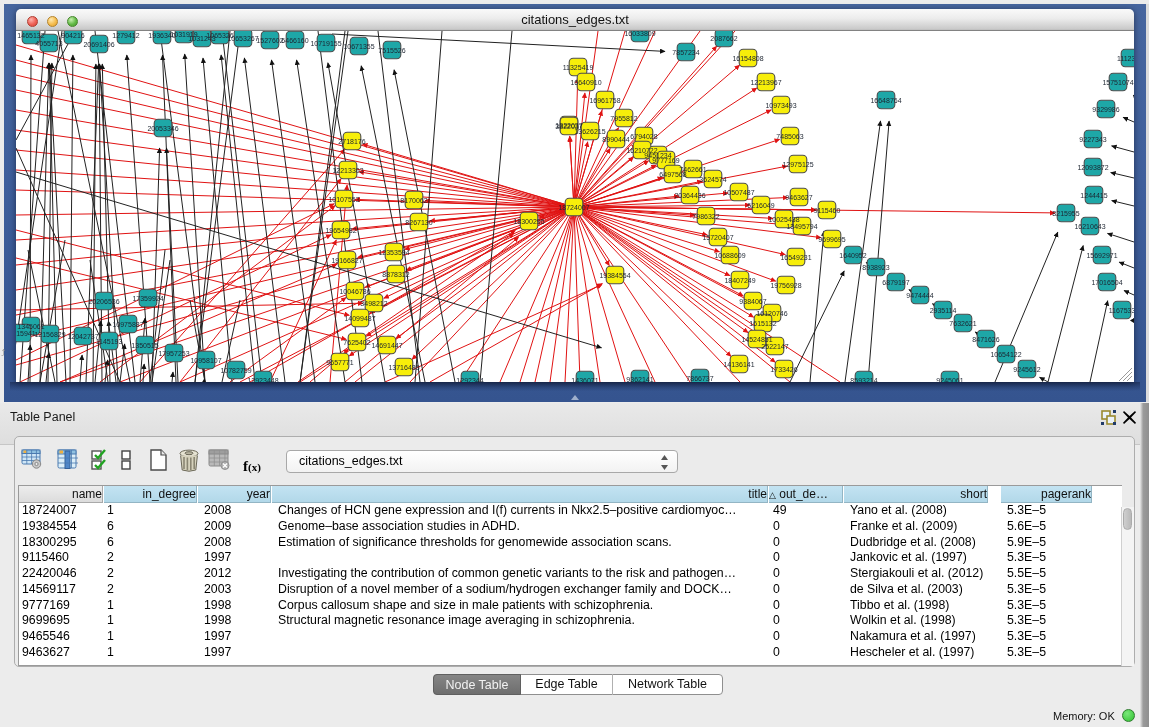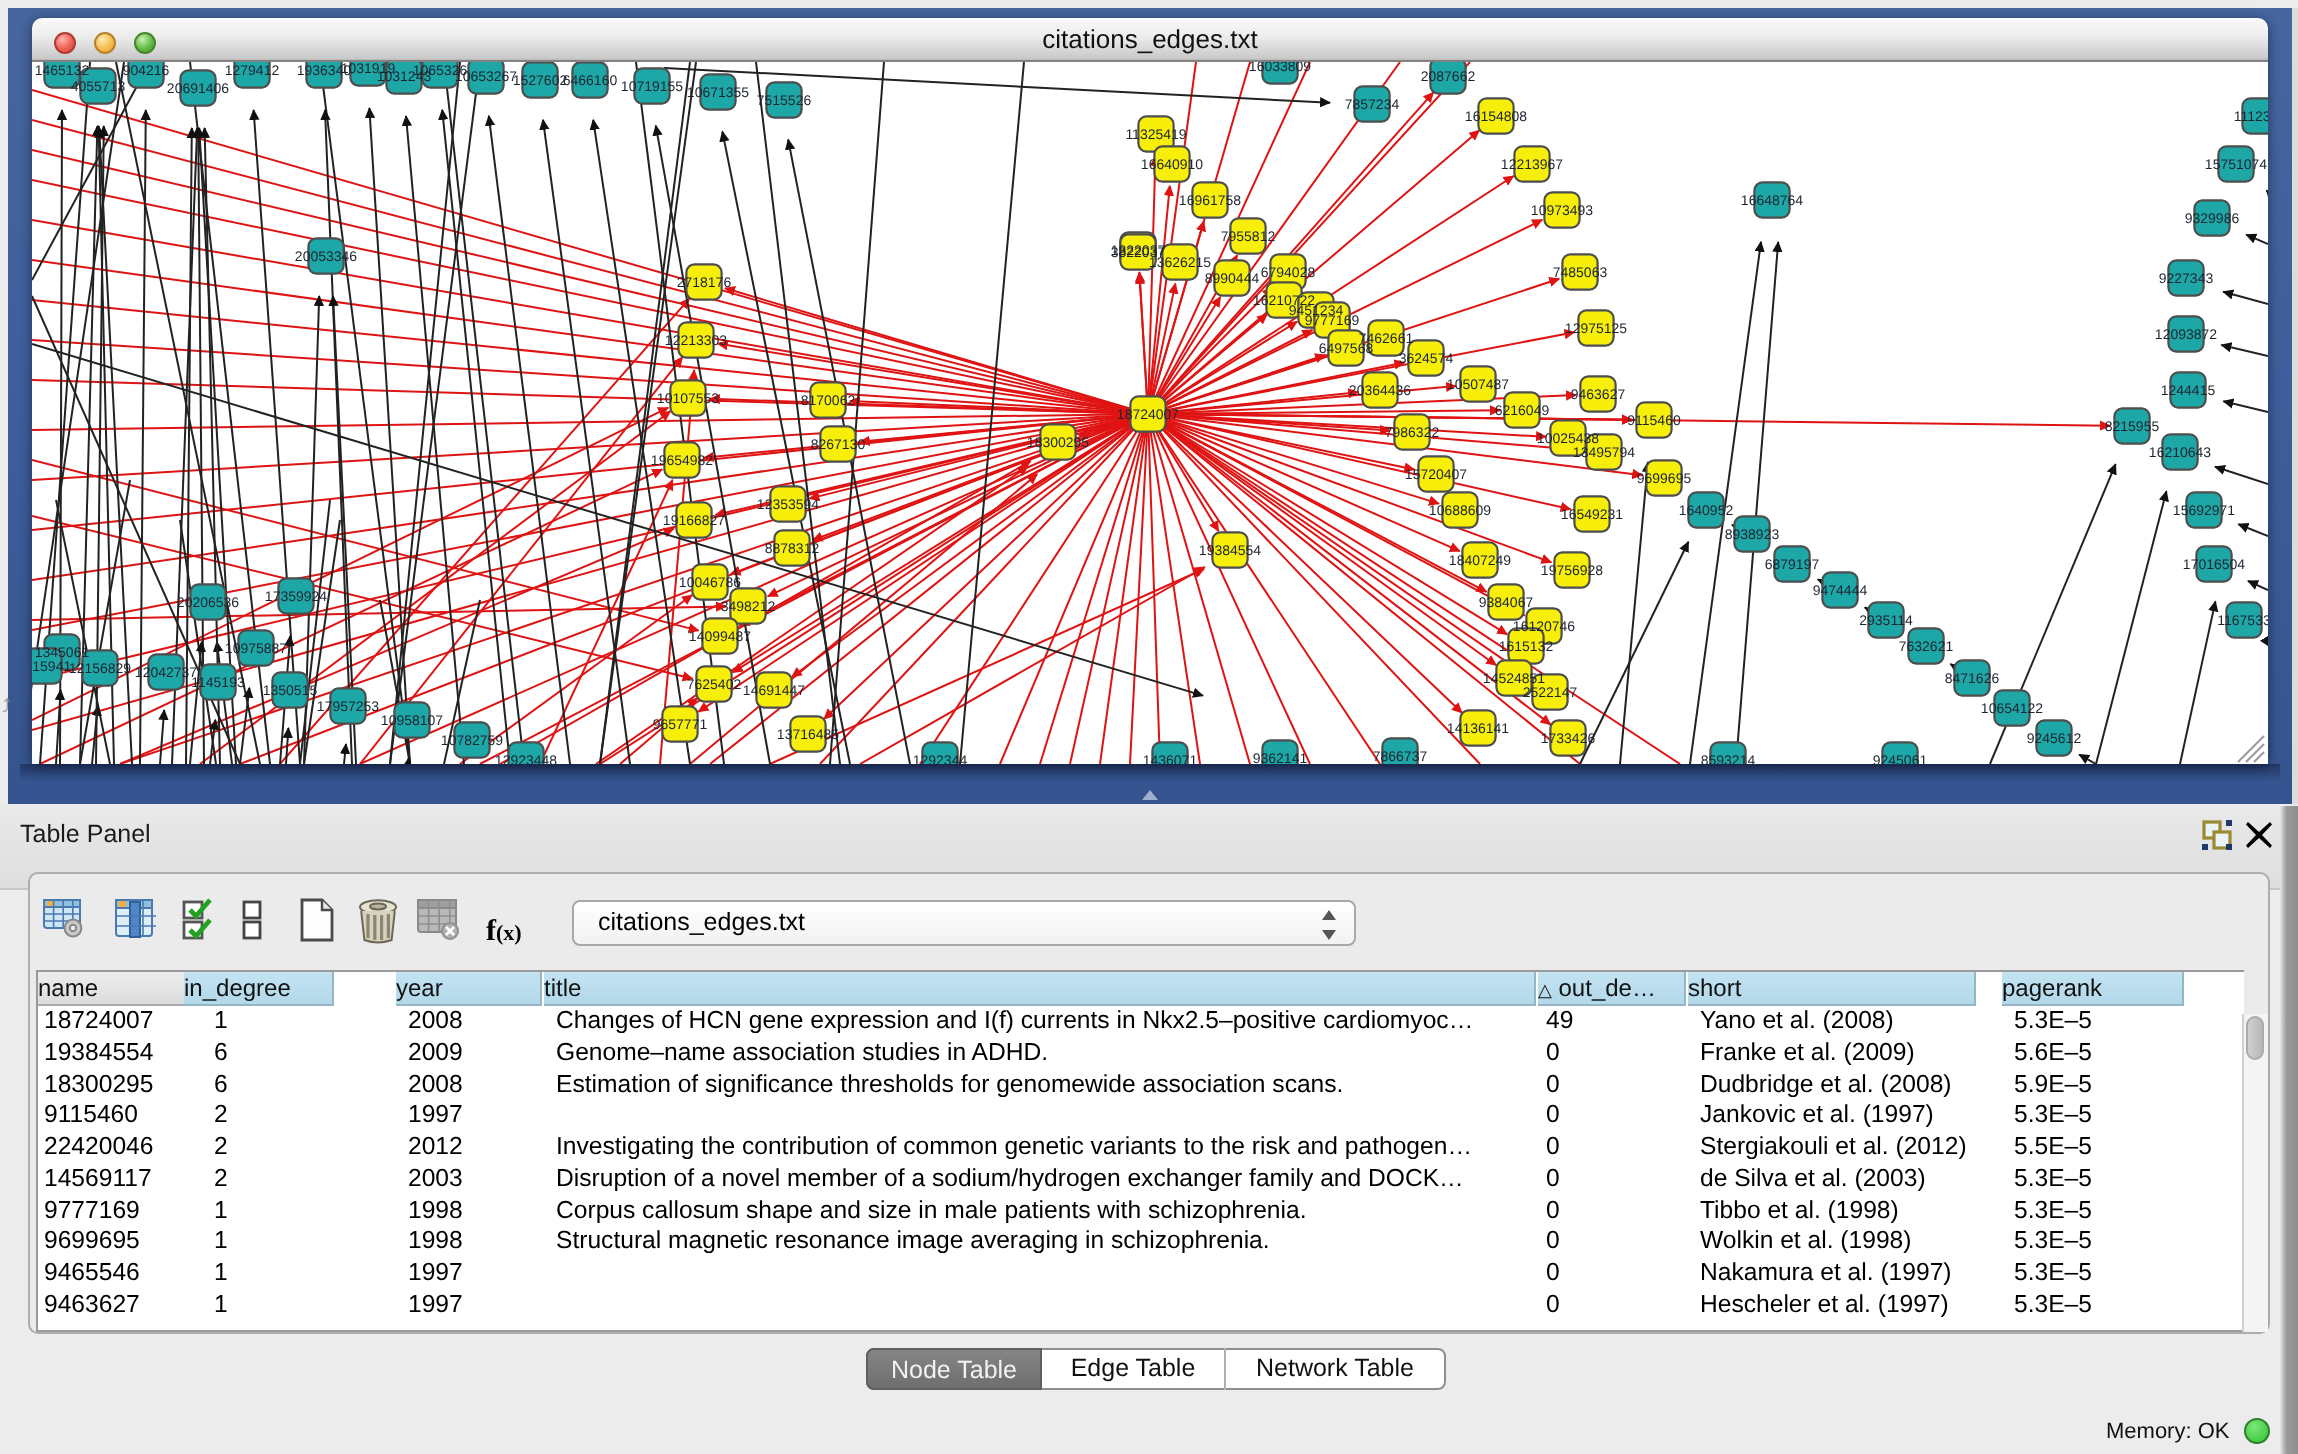--- a/index.html
+++ b/index.html
@@ -8,21 +8,21 @@
 #winshadow{left:10px;top:382px;width:1130px;height:9px;background:linear-gradient(180deg,rgba(8,16,45,.42),rgba(8,16,45,0))}
 #win{left:16px;top:9px;width:1118px;height:373px;border-radius:5px 5px 0 0;box-shadow:0 1px 6px rgba(0,0,10,.5)}
 #titlebar{left:0;top:0;width:1118px;height:22px;border-radius:5px 5px 0 0;background:linear-gradient(180deg,#fafafa 0%,#ececec 45%,#c9c9c9 96%,#b8b8b8 100%);border-bottom:1px solid #828282}
 #titlebar .t{position:absolute;left:0;right:0;top:3px;text-align:center;font-size:13px;color:#111}
 .tl{position:absolute;top:6.5px;width:11px;height:11px;border-radius:50%}
 #canvas{left:0;top:22px;width:1118px;height:351px;background:#fff;overflow:hidden}
 #tpbar{left:0;top:403px;width:1149px;height:42px;background:linear-gradient(180deg,#e9e9e9,#dedede);border-bottom:1px solid #c6c6c6}
 #tpbar .t{position:absolute;left:10px;top:7px;font-size:12.5px;color:#1a1a1a}
 #panel{left:14px;top:436px;width:1121px;height:231px;background:#ebebeb;border:1px solid #adadad;border-radius:5px}
 #grid{left:18px;top:485px;width:1104px;height:181px;background:#fff;border:1px solid #9a9a9a;border-right:none}
-.hcell{position:absolute;top:486px;height:17px;background:linear-gradient(180deg,#c3e3f2,#b2d8e9);border-right:1px solid #93b5c4;border-bottom:1px solid #93b5c4;font-size:12px;color:#111;text-align:left;line-height:17px}
+.hcell{position:absolute;top:486px;height:17px;background:linear-gradient(180deg,#c3e3f2,#b2d8e9);border-right:1px solid #93b5c4;border-bottom:1px solid #93b5c4;font-size:12px;color:#111;text-align:right;line-height:17px}
 .trow{position:absolute;left:19px;width:1100px;height:15.7px;font-size:12.3px;color:#000}
 .trow span{position:absolute;top:0;white-space:nowrap;overflow:hidden;line-height:15.7px}
 #vsb{left:1121px;top:507px;width:13px;height:159px;background:#f4f4f4;border-left:1px solid #d0d0d0}
 #vsbthumb{left:1123px;top:508px;width:9px;height:22px;background:linear-gradient(90deg,#cfcfcf,#b9b9b9);border-radius:5px;border:1px solid #ababab}
 #tabs{left:433px;top:674px;width:290px;height:21px;border:1px solid #8f8f8f;border-radius:4px;background:#fff;overflow:hidden}
 .tab{position:absolute;top:674px;height:21px;font-size:12.5px;text-align:center;line-height:20px;color:#111}
 #rightstrip-top{left:1146px;top:4px;width:3px;height:398px;background:#dcdcdc}
 #rightstrip{left:1140px;top:403px;width:9px;height:324px;background:linear-gradient(90deg,#e8e8e8 0%,#9b9b9b 35%,#8f8f8f 100%)}
 #mem{left:1053px;top:710px;font-size:11px;color:#111}
 #memdot{left:1122px;top:709px;width:13px;height:13px;border-radius:50%;background:radial-gradient(circle at 38% 32%,#7ae87a,#2fc12f);border:1.5px solid #2e7d2e}
@@ -574,40 +574,40 @@
 <div class="abs" style="left:286px;top:450px;width:392px;height:23px;background:linear-gradient(180deg,#ffffff,#f2f2f2);border:1px solid #a8a8a8;border-radius:4px">
  <div class="abs" style="left:12px;top:3px;font-size:12.5px;color:#000">citations_edges.txt</div>
  <svg class="abs" style="right:8px;top:4px" width="9" height="15" viewBox="0 0 9 15">
       <path d="M4.5 0 L8 5 H1 Z" fill="#555"></path>
       <path d="M4.5 15 L8 10 H1 Z" fill="#555"></path>
     </svg>
 </div>
 
 <div class="abs" id="grid"></div>
 <div class="hcell" style="left:19px;width:84px;background:linear-gradient(180deg,#ededed,#dcdcdc);border-right:1px solid #a9a9a9;border-bottom:1px solid #a9a9a9">name</div>
-<div class="hcell" style="left:92px;width:75px">in_degree</div>
+<div class="hcell" style="left:104px;width:93px">in_degree</div>
 <div class="hcell" style="left:198px;width:73px">year</div>
 <div class="hcell" style="left:272px;width:496px">title</div>
 <div class="hcell" style="left:769px;width:74px;text-align:left"><span style="font-size:9px">△</span> out_de…</div>
 <div class="hcell" style="left:844px;width:144px">short</div>
 <div class="hcell" style="left:1001px;width:91px">pagerank</div>
 <div class="trow" style="top:503.0px">
     <span style="left:3px">18724007</span>
     <span style="left:88px">1</span>
     <span style="left:185px">2008</span>
     <span style="left:259px;width:488px">Changes of HCN gene expression and I(f) currents in Nkx2.5–positive cardiomyoc…</span>
     <span style="left:754px">49</span>
     <span style="left:831px">Yano et al. (2008)</span>
     <span style="left:988px">5.3E–5</span>
   </div>
 <div class="trow" style="top:518.8px">
     <span style="left:3px">19384554</span>
     <span style="left:88px">6</span>
     <span style="left:185px">2009</span>
-    <span style="left:259px;width:488px">Genome–name association studies in ADHD.</span>
+    <span style="left:259px;width:488px">Genome–base association studies in ADHD.</span>
     <span style="left:754px">0</span>
     <span style="left:831px">Franke et al. (2009)</span>
     <span style="left:988px">5.6E–5</span>
   </div>
 <div class="trow" style="top:534.5px">
     <span style="left:3px">18300295</span>
     <span style="left:88px">6</span>
     <span style="left:185px">2008</span>
     <span style="left:259px;width:488px">Estimation of significance thresholds for genomewide association scans.</span>
     <span style="left:754px">0</span>

